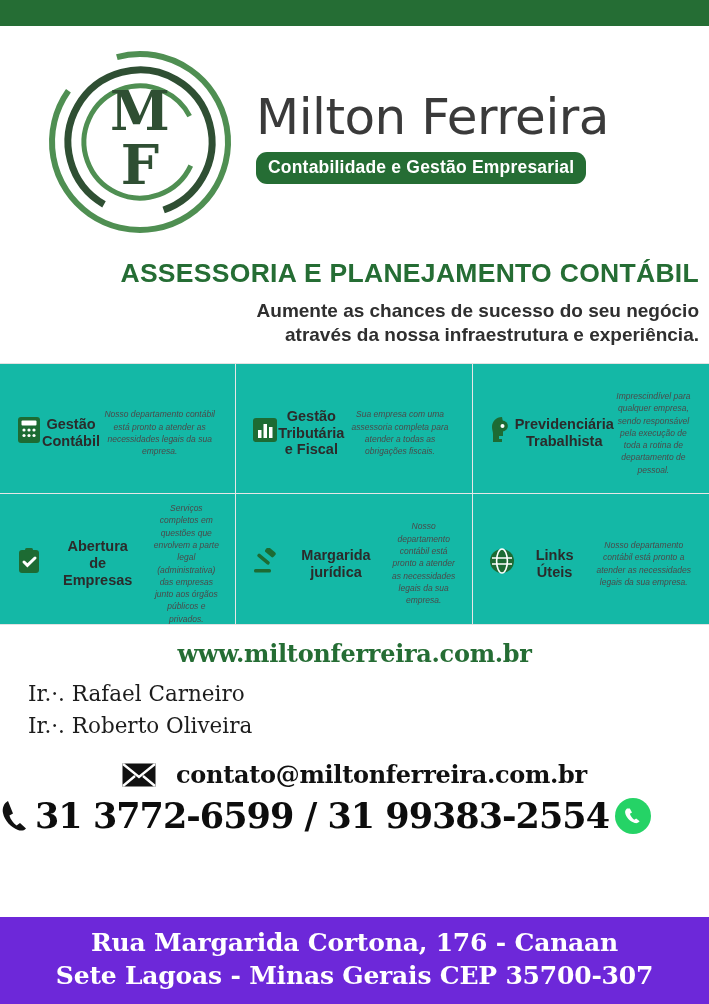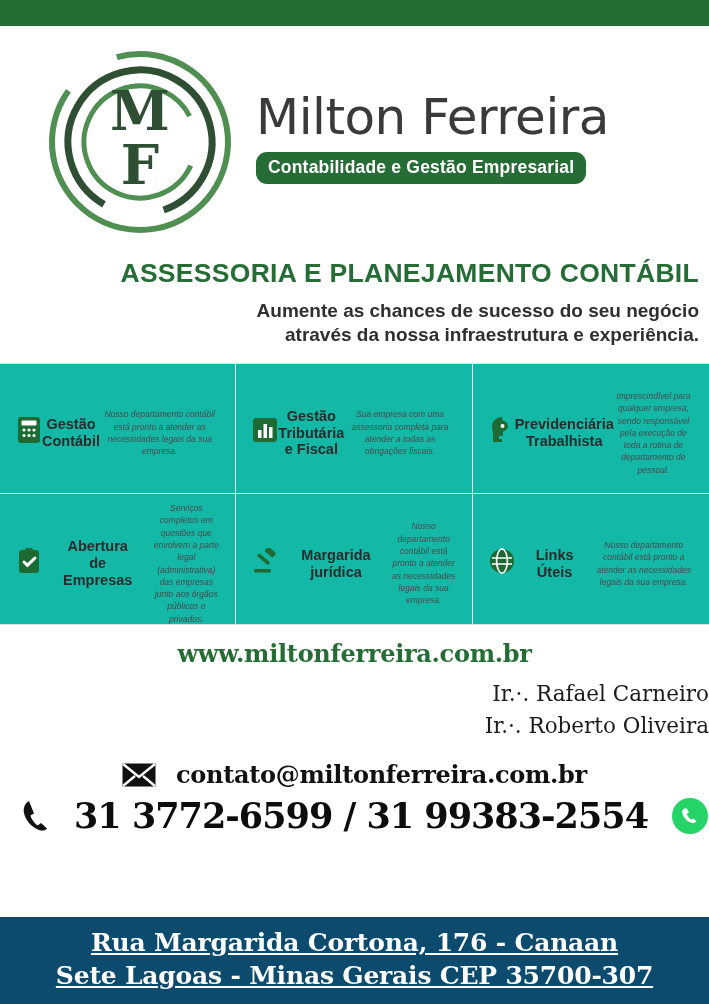--- a/index.html
+++ b/index.html
@@ -133,22 +133,23 @@
     padding: 14px 0 4px 0;
     font-family: "DejaVu Serif", serif;
     font-size: 24px;
     font-weight: bold;
     color: #256D34;
     letter-spacing: -0.3px;
   }
   
   .names {
     flex: 0 0 auto;
-    text-align: right;
+    text-align: left;
     padding-top: 6px;
+    padding-left: 28px;
   }
   .name-line {
     font-family: "DejaVu Serif", serif;
     font-size: 21.5px;
     color: #1c1c1c;
     line-height: 1.5;
     font-weight: normal;
   }
   
   .email-row {
@@ -165,43 +166,42 @@
     font-size: 24px;
     font-weight: bold;
     color: #111111;
     letter-spacing: -0.3px;
   }
   
   .phone-row {
     flex: 0 0 auto;
     display: flex;
     align-items: center;
-    justify-content: flex-end;
-    gap: 23px;
+    justify-content: flex-start;
+    gap: 5px;
     padding-top: 6px;
   }
   .phone-glyph { width: 30px; height: 34px; flex: 0 0 auto; }
   .phones {
     font-family: "DejaVu Serif", serif;
     font-size: 35px;
     font-weight: bold;
     color: #0d0d0d;
     letter-spacing: -1px;
     white-space: nowrap;
   }
   .wa-icon { width: 38px; height: 38px; flex: 0 0 auto; }
   
   .addr {
     margin-top: auto;
     flex: 0 0 auto;
-    background: #0c4a6e;
+    background: #6d28d9;
     color: #ffffff;
     text-align: center;
     padding: 9px 0 11px 0;
-    text-decoration: underline;
   }
   .addr-line {
     font-family: "DejaVu Serif", serif;
     font-size: 25px;
     font-weight: bold;
     line-height: 1.35;
     letter-spacing: -0.2px;
   }
 </style>
 </head>

